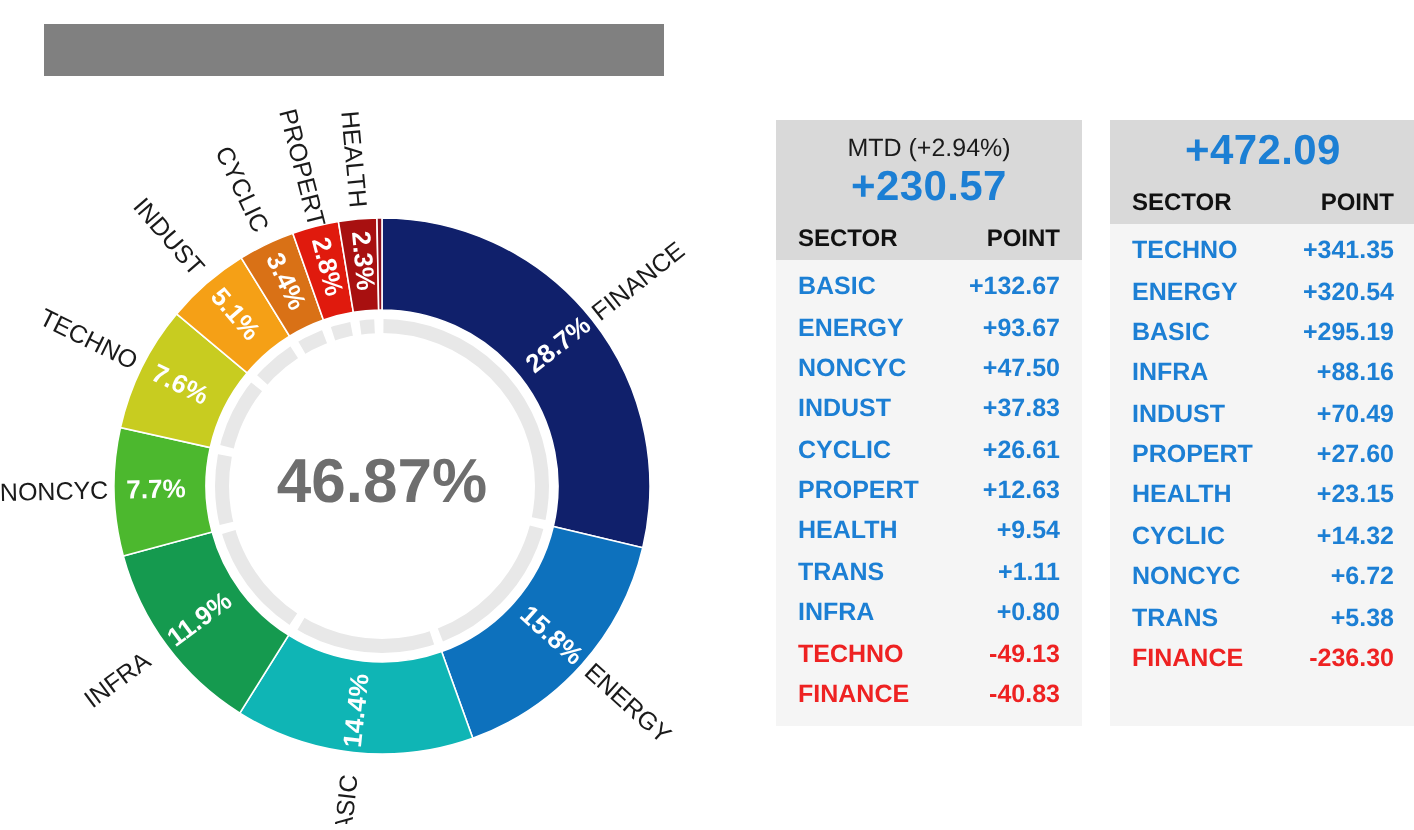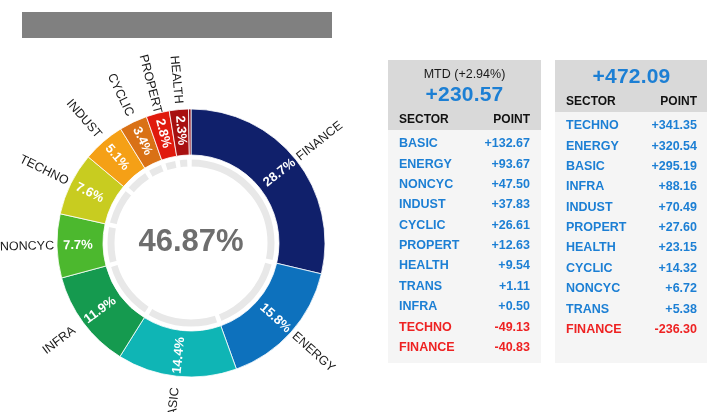--- a/index.html
+++ b/index.html
@@ -167,21 +167,21 @@
           <div class="row">
             <span class="sector pos">HEALTH</span>
             <span class="point pos">+9.54</span>
           </div>
           <div class="row">
             <span class="sector pos">TRANS</span>
             <span class="point pos">+1.11</span>
           </div>
           <div class="row">
             <span class="sector pos">INFRA</span>
-            <span class="point pos">+0.50</span>
+            <span class="point pos">+0.80</span>
           </div>
           <div class="row">
             <span class="sector neg">TECHNO</span>
             <span class="point neg">-49.13</span>
           </div>
           <div class="row">
             <span class="sector neg">FINANCE</span>
             <span class="point neg">-40.83</span>
           </div>
         </div>

